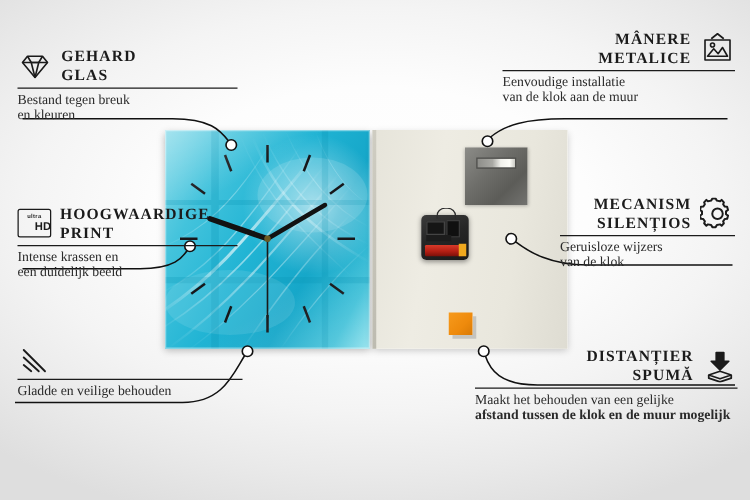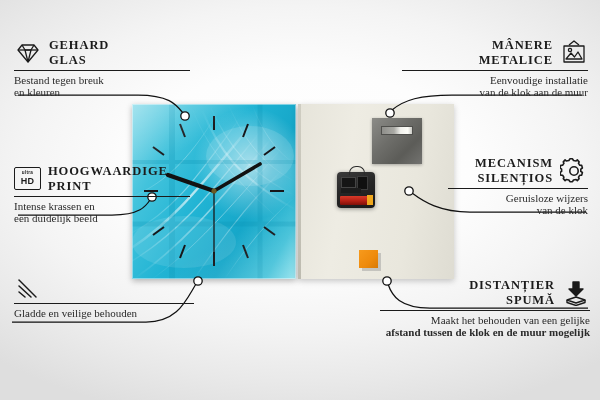--- a/index.html
+++ b/index.html
@@ -30,32 +30,32 @@
     font-family:"Liberation Serif", serif;
     font-size:11px;color:#2a2a2a;line-height:12.4px;margin-top:3px;
   }
   
   .left .f-head{justify-content:flex-start;}
   .left .f-titles{align-items:flex-start;}
   .left .f-sub{text-align:left;}
   
   .right .f-head{justify-content:flex-end;flex-direction:row;}
   .right .f-titles{align-items:flex-end;}
-  .right .f-sub{text-align:right;}
+  .right .f-sub{}
 
   .ico{flex:0 0 auto;display:block;}
 
   
   .hdbox{
     width:25px;height:21px;border:1.4px solid #1b1b1b;border-radius:2px;
     display:flex;flex-direction:column;align-items:center;justify-content:center;
     line-height:1;
   }
   .hdbox .u{font-family:"Liberation Sans",sans-serif;font-size:4.6px;font-weight:700;letter-spacing:.3px;color:#1b1b1b;}
-  .hdbox .hd{font-family:"Liberation Sans",sans-serif;font-size:9px;font-weight:700;letter-spacing:.2px;color:#1b1b1b;margin-top:.5px;}
+  .hdbox .hd{font-family:"Liberation Sans",sans-serif;font-size:9px;font-weight:700;letter-spacing:.2px;color:#1b1b1b;margin-top:.5px;padding-left:14px;}
 
   
   #product{position:absolute;left:132px;top:104px;width:322px;height:175px;}
   .panel{position:absolute;top:0;height:175px;}
 
   
   #clock{
     left:0;width:164px;
     background:
       radial-gradient(circle at 72% 34%, rgba(255,255,255,.55) 0%, rgba(255,255,255,0) 34%),
@@ -280,21 +280,21 @@
           <line x1="5" y1="4" x2="22" y2="21"></line>
           <line x1="5" y1="10" x2="17" y2="21"></line>
           <line x1="5" y1="16" x2="11" y2="21"></line>
         </g>
       </svg>
     </div>
     <div class="f-rule" style="width:180px;"></div>
     <div class="f-sub">Gladde en veilige behouden</div>
   </div>
 
-  <div class="feature right" style="right:12px;top:38px;width:186px;">
+  <div class="feature right" style="right:12px;top:24px;width:186px;">
     <div class="f-head">
       <div class="f-titles">
         <div class="f-title">MÂNERE</div>
         <div class="f-title">METALICE</div>
       </div>
       <svg class="ico" width="28" height="26" viewBox="0 0 28 26">
         <g fill="none" stroke="#1b1b1b" stroke-width="1.3" stroke-linejoin="round">
           <path d="M9 5 L14 1 L19 5"></path>
           <rect x="4" y="6" width="20" height="16"></rect>
           <path d="M6 19 L11 13 L14.5 17 L18 12 L22 19 Z"></path>

